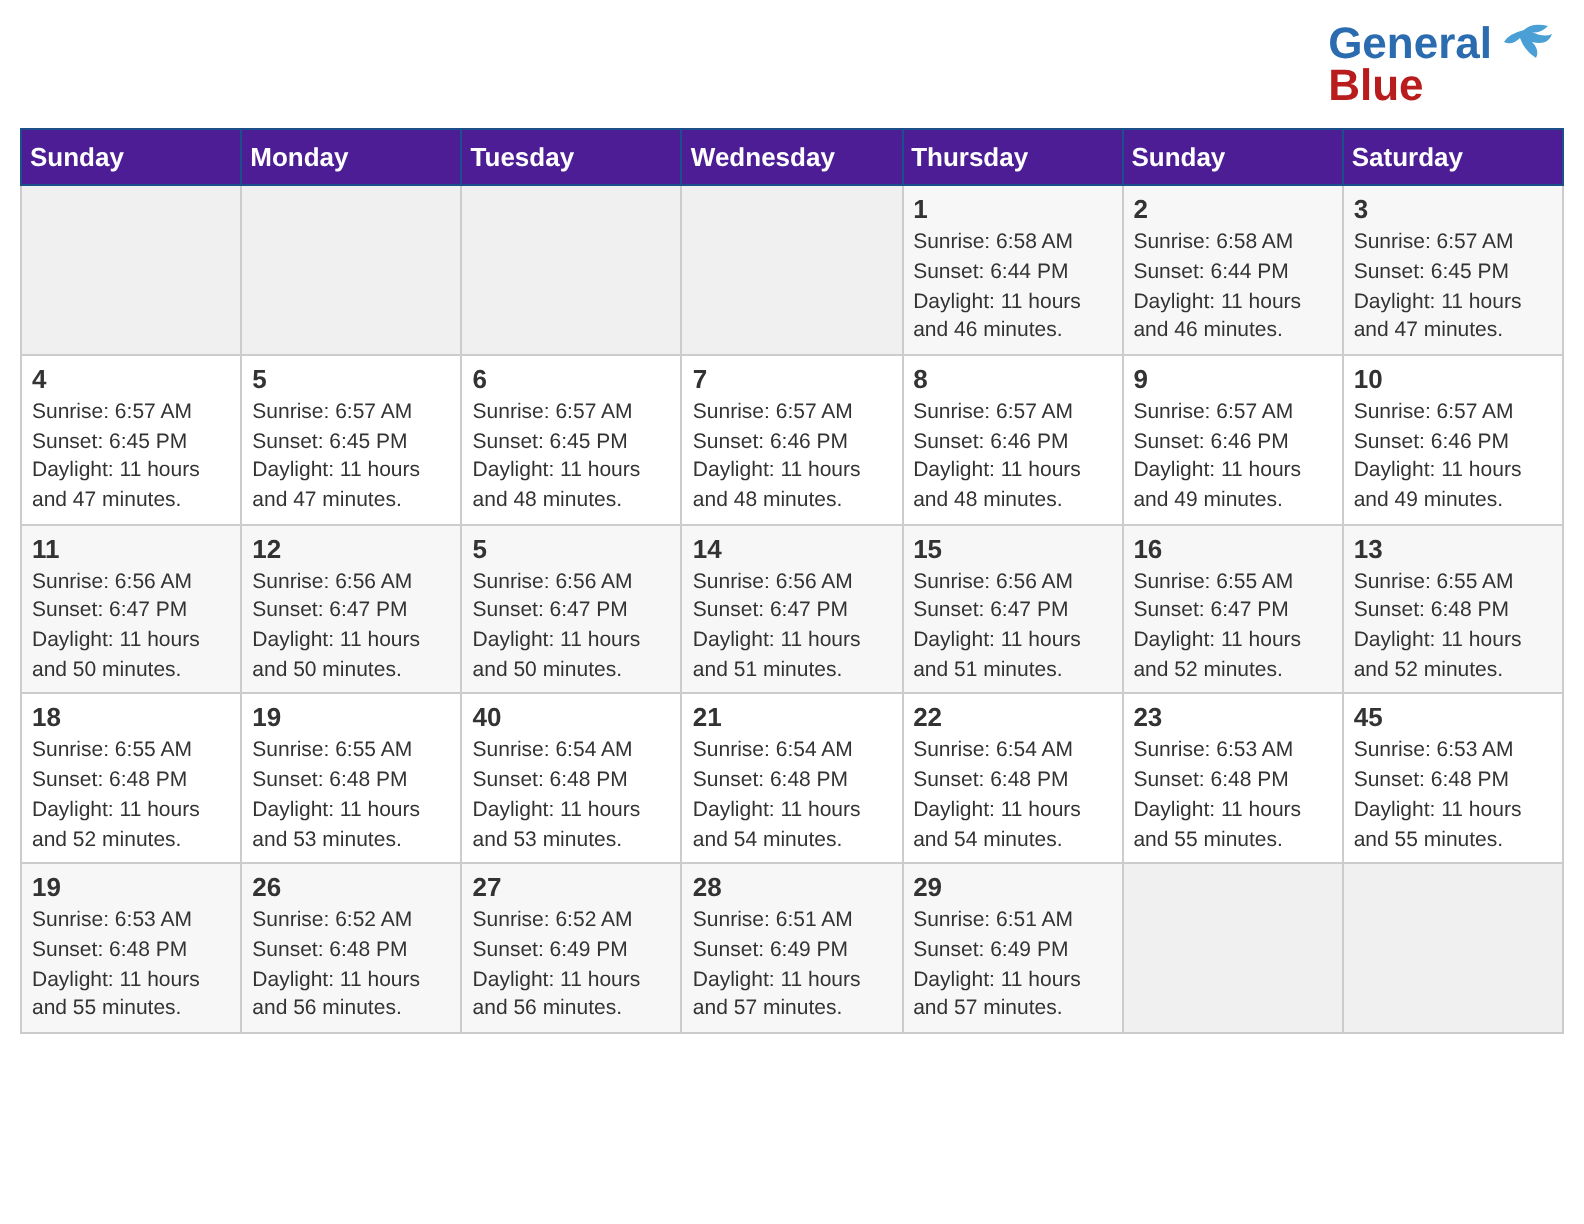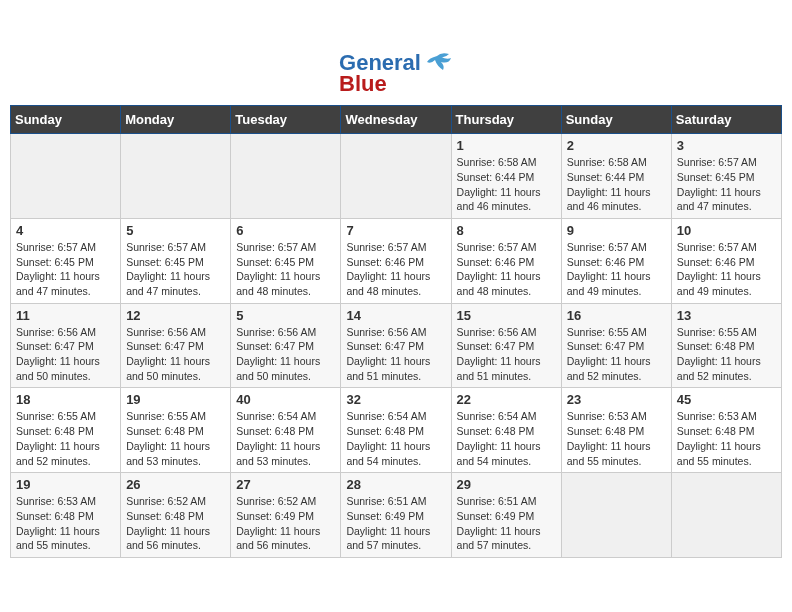--- a/index.html
+++ b/index.html
@@ -5,25 +5,24 @@
     * { box-sizing: border-box; margin: 0; padding: 0; }
     body {
       font-family: Arial, sans-serif;
       background: #fff;
       width: 792px;
       min-height: 612px;
       padding: 10px;
     }
     .header {
       display: flex;
-      justify-content: center;
+      justify-content: flex-end;
       align-items: flex-start;
       margin-bottom: 8px;
       padding: 0 4px;
-      margin-top: 41px;
     }
     .logo {
       display: flex;
       flex-direction: column;
       align-items: flex-start;
     }
     .logo-text {
       font-size: 22px;
       font-weight: bold;
       color: #333;
@@ -45,21 +44,21 @@
     .location {
       font-size: 15px;
       color: #555;
     }
     table {
       width: 100%;
       border-collapse: collapse;
       table-layout: fixed;
     }
     thead th {
-      background-color: #404040;
+      background-color: #4c1d95;
       color: #fff;
       font-size: 13px;
       font-weight: bold;
       padding: 6px 4px;
       text-align: left;
       border: 1px solid #1a4f8a;
     }
     tbody td {
       border: 1px solid #ccc;
       vertical-align: top;
@@ -284,21 +283,21 @@
         </td>
         <td>
           <span class="day-num">40</span>
         <div class="cell-content">
           <span>Sunrise: 6:54 AM</span><br>
           <span>Sunset: 6:48 PM</span><br>
           <span>Daylight: 11 hours and 53 minutes.</span>
         </div>
         </td>
         <td>
-          <span class="day-num">32</span>
+          <span class="day-num">21</span>
         <div class="cell-content">
           <span>Sunrise: 6:54 AM</span><br>
           <span>Sunset: 6:48 PM</span><br>
           <span>Daylight: 11 hours and 54 minutes.</span>
         </div>
         </td>
         <td>
           <span class="day-num">22</span>
         <div class="cell-content">
           <span>Sunrise: 6:54 AM</span><br>

